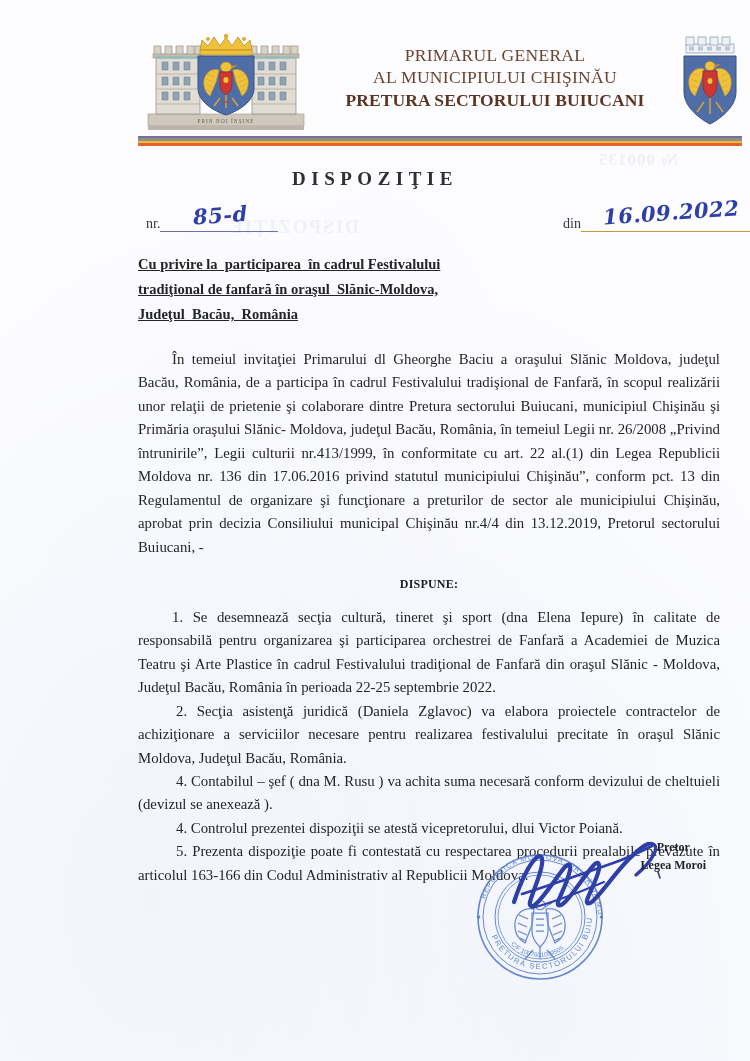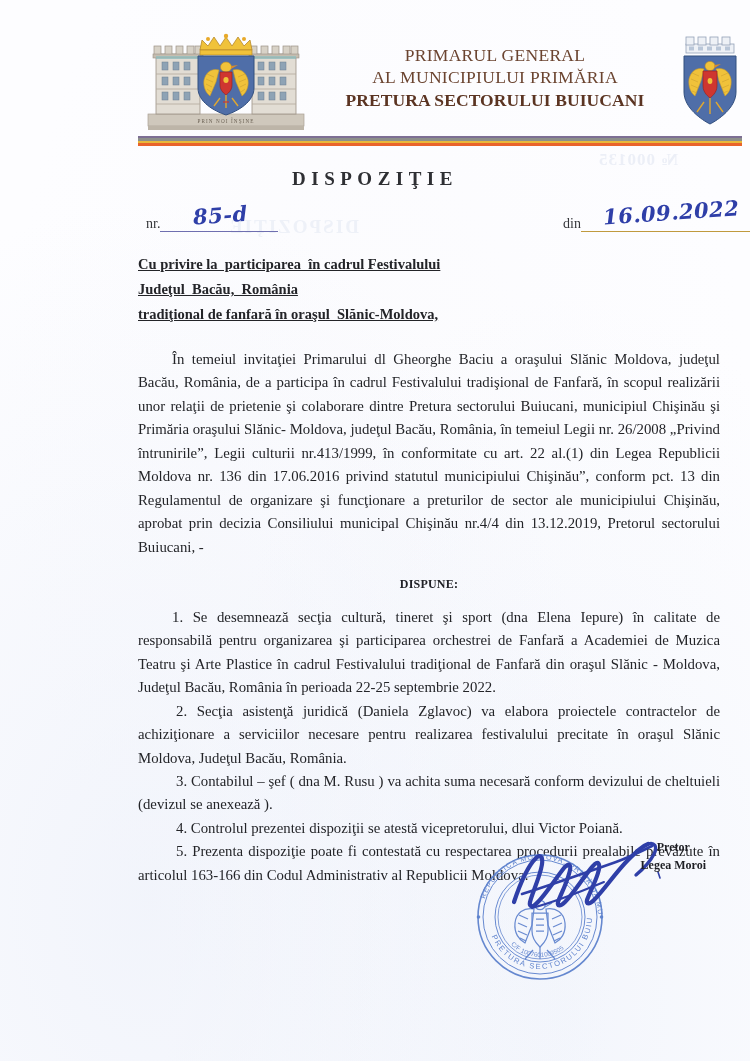--- a/index.html
+++ b/index.html
@@ -385,21 +385,21 @@
 
       <path d="M25 37 H39 V52 C39 59 33 63 32 64 C31 63 25 59 25 52 Z" fill="#cf3630" stroke="#9a2420" stroke-width="0.7"></path>
       <ellipse cx="32" cy="47" rx="2.4" ry="2.9" fill="#f0c23a"></ellipse>
       <path d="M32 64 L32 80" stroke="#e0a72f" stroke-width="1.4"></path>
       <path d="M26 68 L19 78" stroke="#e0a72f" stroke-width="1.4"></path>
       <path d="M38 68 L45 78" stroke="#e0a72f" stroke-width="1.4"></path>
     </svg>
 
     <div class="header-text">
       <div class="l1">PRIMARUL GENERAL</div>
-      <div class="l2">AL MUNICIPIULUI PRIMĂRIA</div>
+      <div class="l2">AL MUNICIPIULUI CHIŞINĂU</div>
       <div class="l3">PRETURA SECTORULUI BUIUCANI</div>
     </div>
   </div>
 
   <div class="rule-wrap">
     <div class="band b-purple"></div>
     <div class="band b-gray"></div>
     <div class="band b-yellow"></div>
     <div class="band b-orange"></div>
   </div>
@@ -419,32 +419,32 @@
     <div class="reg-din">
       <span>din</span>
       <span class="uline-gold">
         <span class="hand">16.09.2022</span>
       </span>
     </div>
   </div>
 
   <div class="subject">
     <div>Cu privire la  participarea  în cadrul Festivalului</div>
+    <div>tradiţional de fanfară în oraşul  Slănic-Moldova,</div>
     <div>Judeţul  Bacău,  România</div>
-    <div>tradiţional de fanfară în oraşul  Slănic-Moldova,</div>
   </div>
 
   <div class="body-block">
     <p class="para indent">În temeiul invitaţiei Primarului dl Gheorghe Baciu a oraşului Slănic Moldova, judeţul Bacău, România, de a participa în cadrul Festivalului tradişional de Fanfară, în scopul  realizării unor relaţii de prietenie şi colaborare dintre Pretura sectorului Buiucani, municipiul Chişinău şi Primăria oraşului Slănic- Moldova, judeţul Bacău, România, în temeiul Legii nr. 26/2008 „Privind întrunirile”, Legii culturii nr.413/1999, în conformitate cu art. 22 al.(1) din Legea Republicii Moldova nr. 136 din 17.06.2016 privind statutul municipiului Chişinău”, conform pct. 13 din Regulamentul de organizare şi funcţionare a preturilor de sector ale municipiului Chişinău, aprobat prin decizia Consiliului municipal Chişinău nr.4/4 din 13.12.2019, Pretorul sectorului Buiucani, -</p>
 
     <div class="dispune">DISPUNE:</div>
 
     <p class="para indent">1. Se desemnează secţia cultură, tineret şi sport (dna Elena Iepure)  în calitate de responsabilă pentru organizarea şi participarea orchestrei de Fanfară a Academiei de Muzica Teatru şi Arte Plastice în cadrul Festivalului tradiţional de Fanfară din  oraşul Slănic - Moldova, Judeţul Bacău, România în perioada 22-25 septembrie 2022.</p>
     <p class="para item sp">2. Secţia asistenţă juridică (Daniela Zglavoc)  va elabora proiectele contractelor de achiziţionare a serviciilor necesare pentru realizarea festivalului precitate în oraşul Slănic Moldova, Judeţul Bacău, România.</p>
-    <p class="para item sp">3. Contabilul – şef ( dna M. Rusu ) va achita suma necesară conform devizului de cheltuieli  (devizul se anexează ).</p>
+    <p class="para item sp">4. Contabilul – şef ( dna M. Rusu ) va achita suma necesară conform devizului de cheltuieli  (devizul se anexează ).</p>
     <p class="para item sp">4. Controlul prezentei dispoziţii se atestă vicepretorului, dlui Victor Poiană.</p>
     <p class="para item sp">5. Prezenta dispoziţie poate fi contestată  cu respectarea procedurii prealabile prevăzute în articolul 163-166 din Codul Administrativ al Republicii Moldova.</p>
   </div>
 
   <svg class="stamp" viewBox="0 0 148 148">
     <defs>
       <path id="arcTop" d="M 74,74 m -58,0 a 58,58 0 1,1 116,0" fill="none"></path>
       <path id="arcBot" d="M 74,74 m -52,0 a 52,52 0 1,0 104,0" fill="none"></path>
       <path id="arcFc" d="M 74,74 m -40,0 a 40,40 0 1,0 80,0" fill="none"></path>
     </defs>

